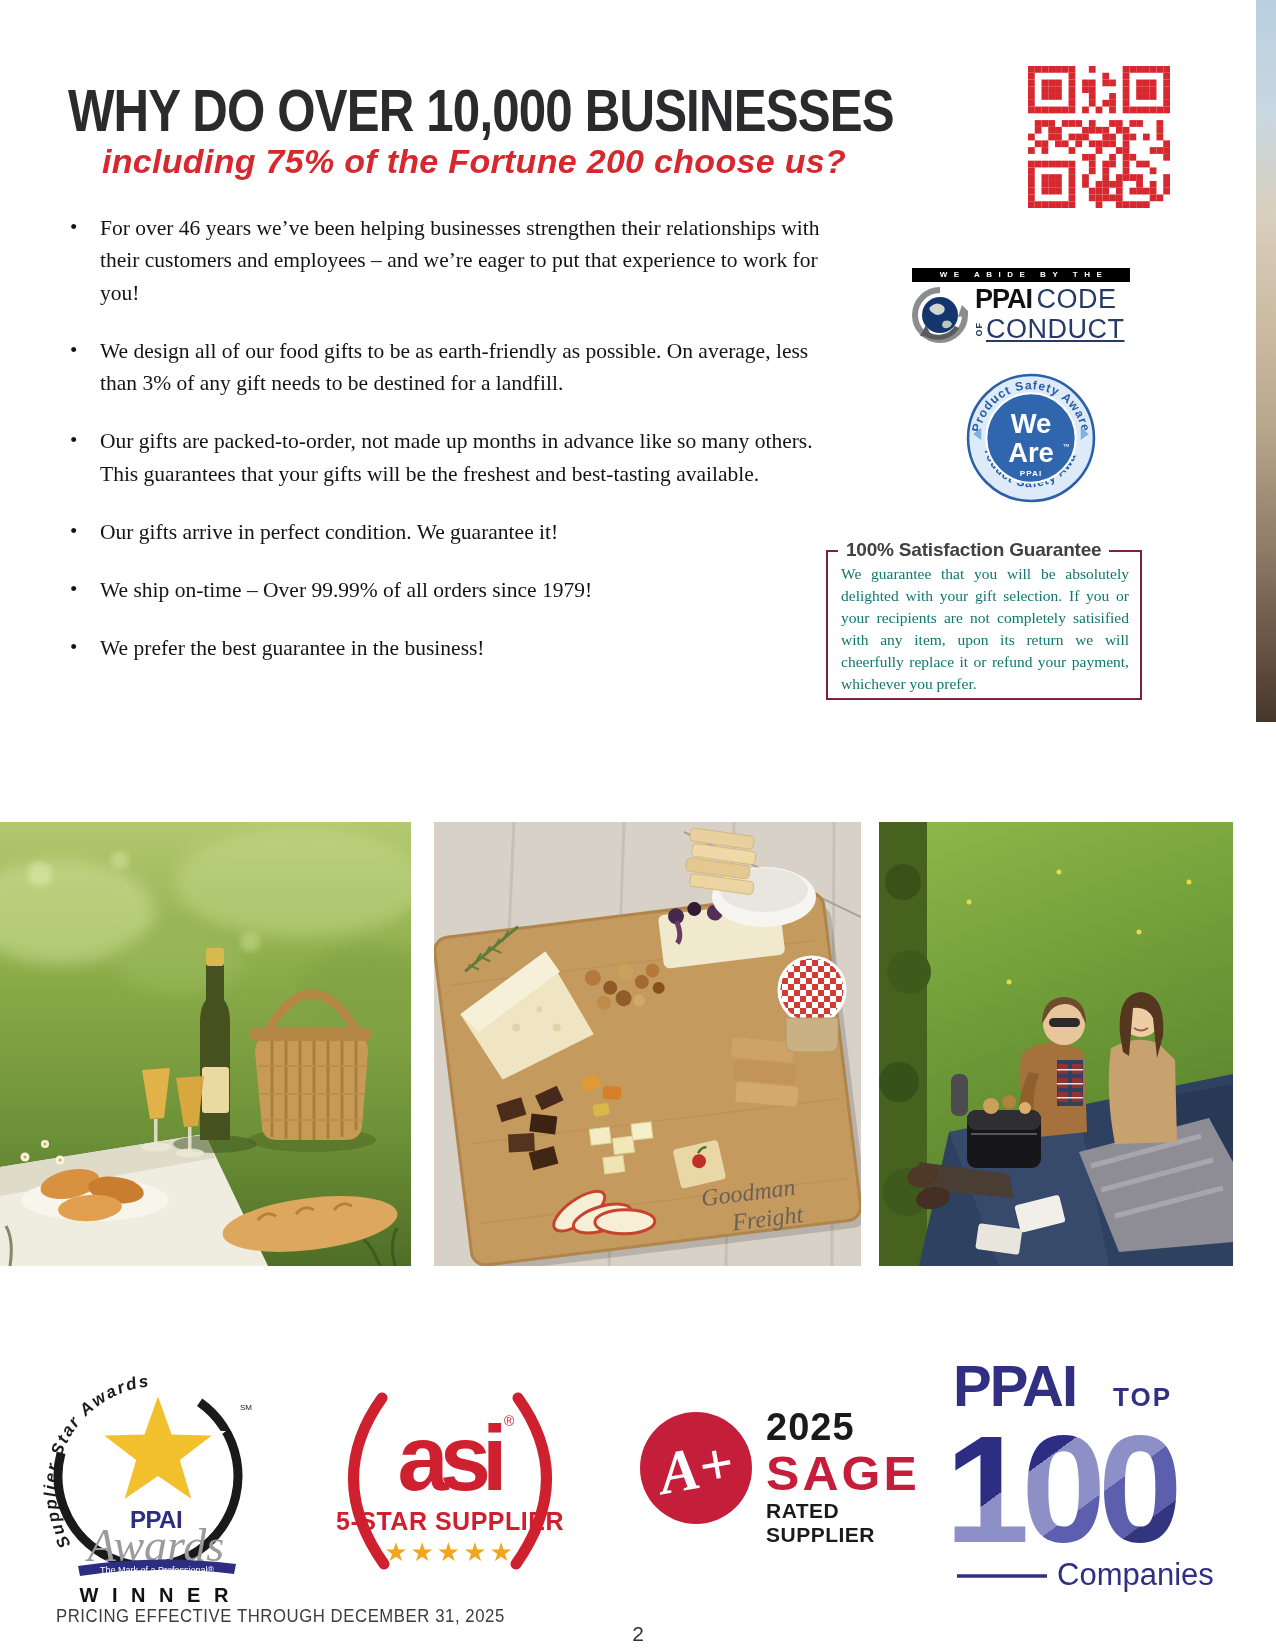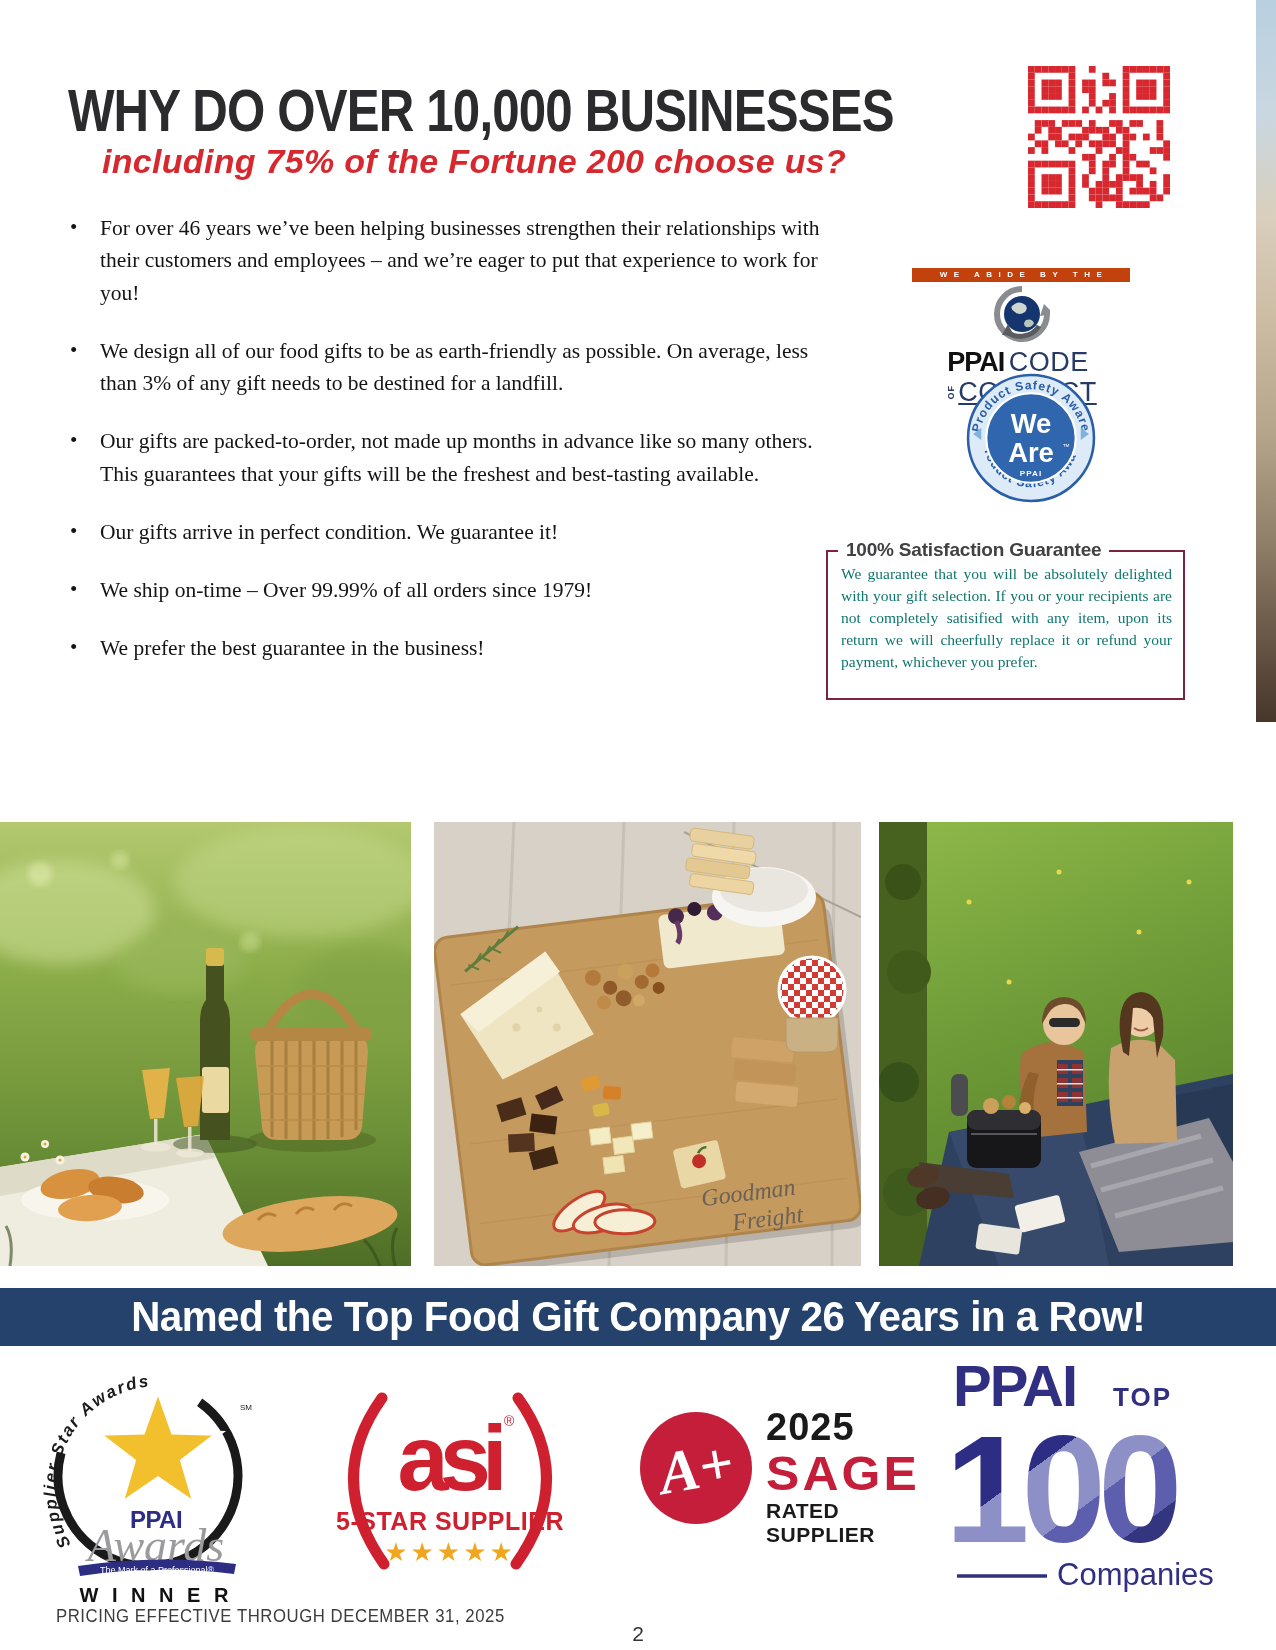--- a/index.html
+++ b/index.html
@@ -34,35 +34,35 @@
   .bullets li {
     position:relative; padding-left:36px; margin-bottom:26px;
     font-size:21.5px; line-height:1.5; color:#141414;
   }
   .bullets li::before {
     content:"\2022"; position:absolute; left:6px; top:0; font-size:21px; color:#141414;
   }
   
   .abide-bar {
     position:absolute; left:912px; top:268px; width:218px; height:14px;
-    background:#c2410c; color:#fff; font-size:8px; font-weight:700;
+    background:#000000; color:#fff; font-size:8px; font-weight:700;
     letter-spacing:6.5px; text-align:center; line-height:14px; text-indent:6px;
   }
-  .code-logo { position:absolute; left:912px; top:286px; width:220px; display:flex; align-items:center; gap:7px;flex-direction:column; }
+  .code-logo { position:absolute; left:912px; top:286px; width:220px; display:flex; align-items:center; gap:7px; }
   .code-text { line-height:1; }
   .code-row1 { white-space:nowrap; }
   .code-ppai { font-size:27px; font-weight:800; color:#101010; letter-spacing:-1px; }
   .code-code { font-size:27px; font-weight:400; color:#263a66; letter-spacing:.5px; }
   .code-row2 { display:flex; align-items:center; margin-top:3px; }
   .code-of { font-size:9px; font-weight:700; color:#263a66; writing-mode:vertical-rl; transform:rotate(180deg); letter-spacing:1px; margin-right:2px; }
   .code-conduct { font-size:27px; font-weight:400; color:#263a66; letter-spacing:.5px;text-decoration:underline; }
   #weare { position:absolute; left:965px; top:372px; width:132px; height:132px; }
   
   .gbox {
-    position:absolute; left:826px; top:550px; width:359px; height:150px;
+    position:absolute; left:826px; top:550px; width:316px; height:150px;
     border:2px solid #7d2342;
   }
   .gtitle {
     position:absolute; left:10px; top:-13px; background:#fff; padding:0 8px;
     font-size:19px; font-weight:700; color:#414042; letter-spacing:-.2px; white-space:nowrap;
   }
   .gbody {
     padding:11px 11px 10px 13px; font-family:"Liberation Serif", serif;
     font-size:15.5px; line-height:1.42; color:#0f766e; text-align:justify;
   }
@@ -592,23 +592,20 @@
         <circle cx="146" cy="286" r="6" fill="#dab06b"></circle>
       <g transform="rotate(-14 160 392)">
           <rect x="138" y="378" width="46" height="28" rx="3" fill="#f1efe8"></rect>
         </g>
       <g transform="rotate(8 120 416)">
           <rect x="98" y="404" width="44" height="26" rx="3" fill="#e8e5dc"></rect>
         </g>
     </svg>
   </div>
 
-  <div class="banner">
-    <span>Named the Top Food Gift Company 26 Years in a Row!</span>
-  </div>
 
   <svg id="award-star" class="award" viewBox="0 0 240 252">
     <defs>
         <path id="starArc" d="M 46.5,191.5 A 104,104 0 0 1 205.2,58.3"></path>
       </defs>
     <circle cx="120" cy="118" r="90" fill="none" stroke="#1a1a1a" stroke-width="9" stroke-dasharray="392 200" transform="rotate(-55 120 118)"></circle>
     <text font-size="17" font-weight="700" font-style="italic" fill="#1a1a1a" letter-spacing="2">
       <textPath href="#starArc" startOffset="2%">Supplier Star Awards</textPath>
     </text>
     <text x="212" y="52" font-size="8" fill="#1a1a1a">SM</text>

